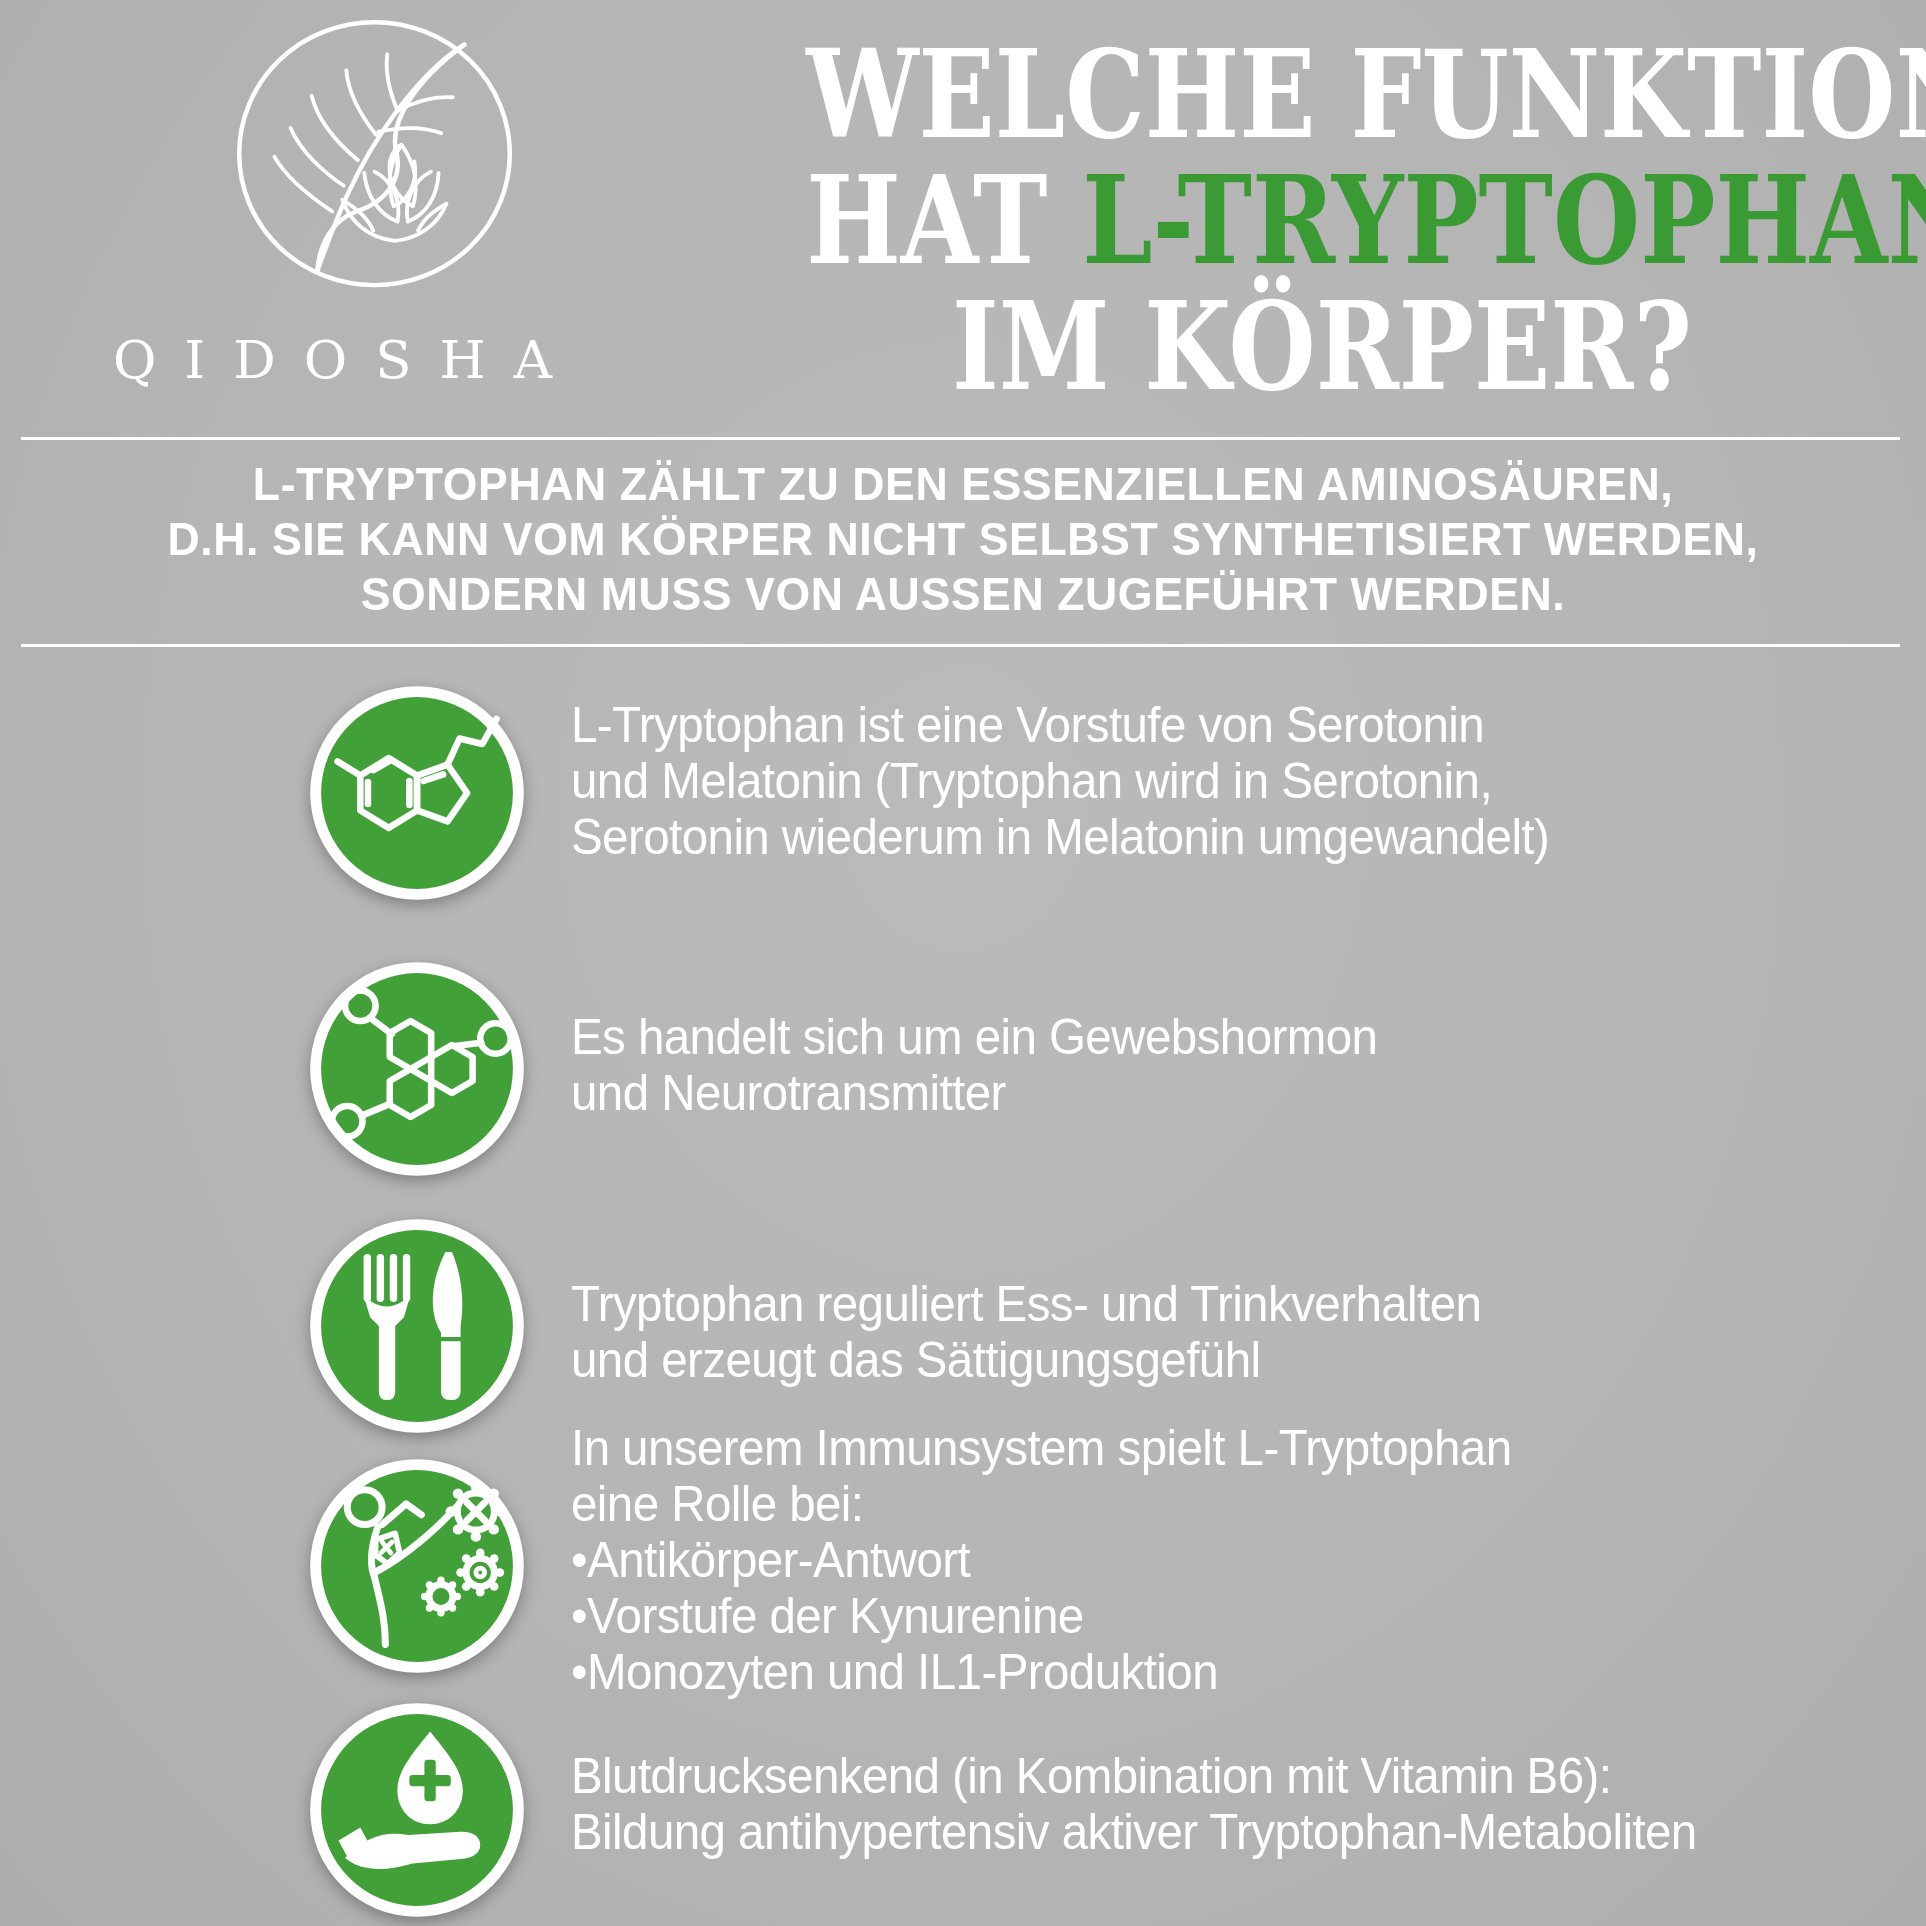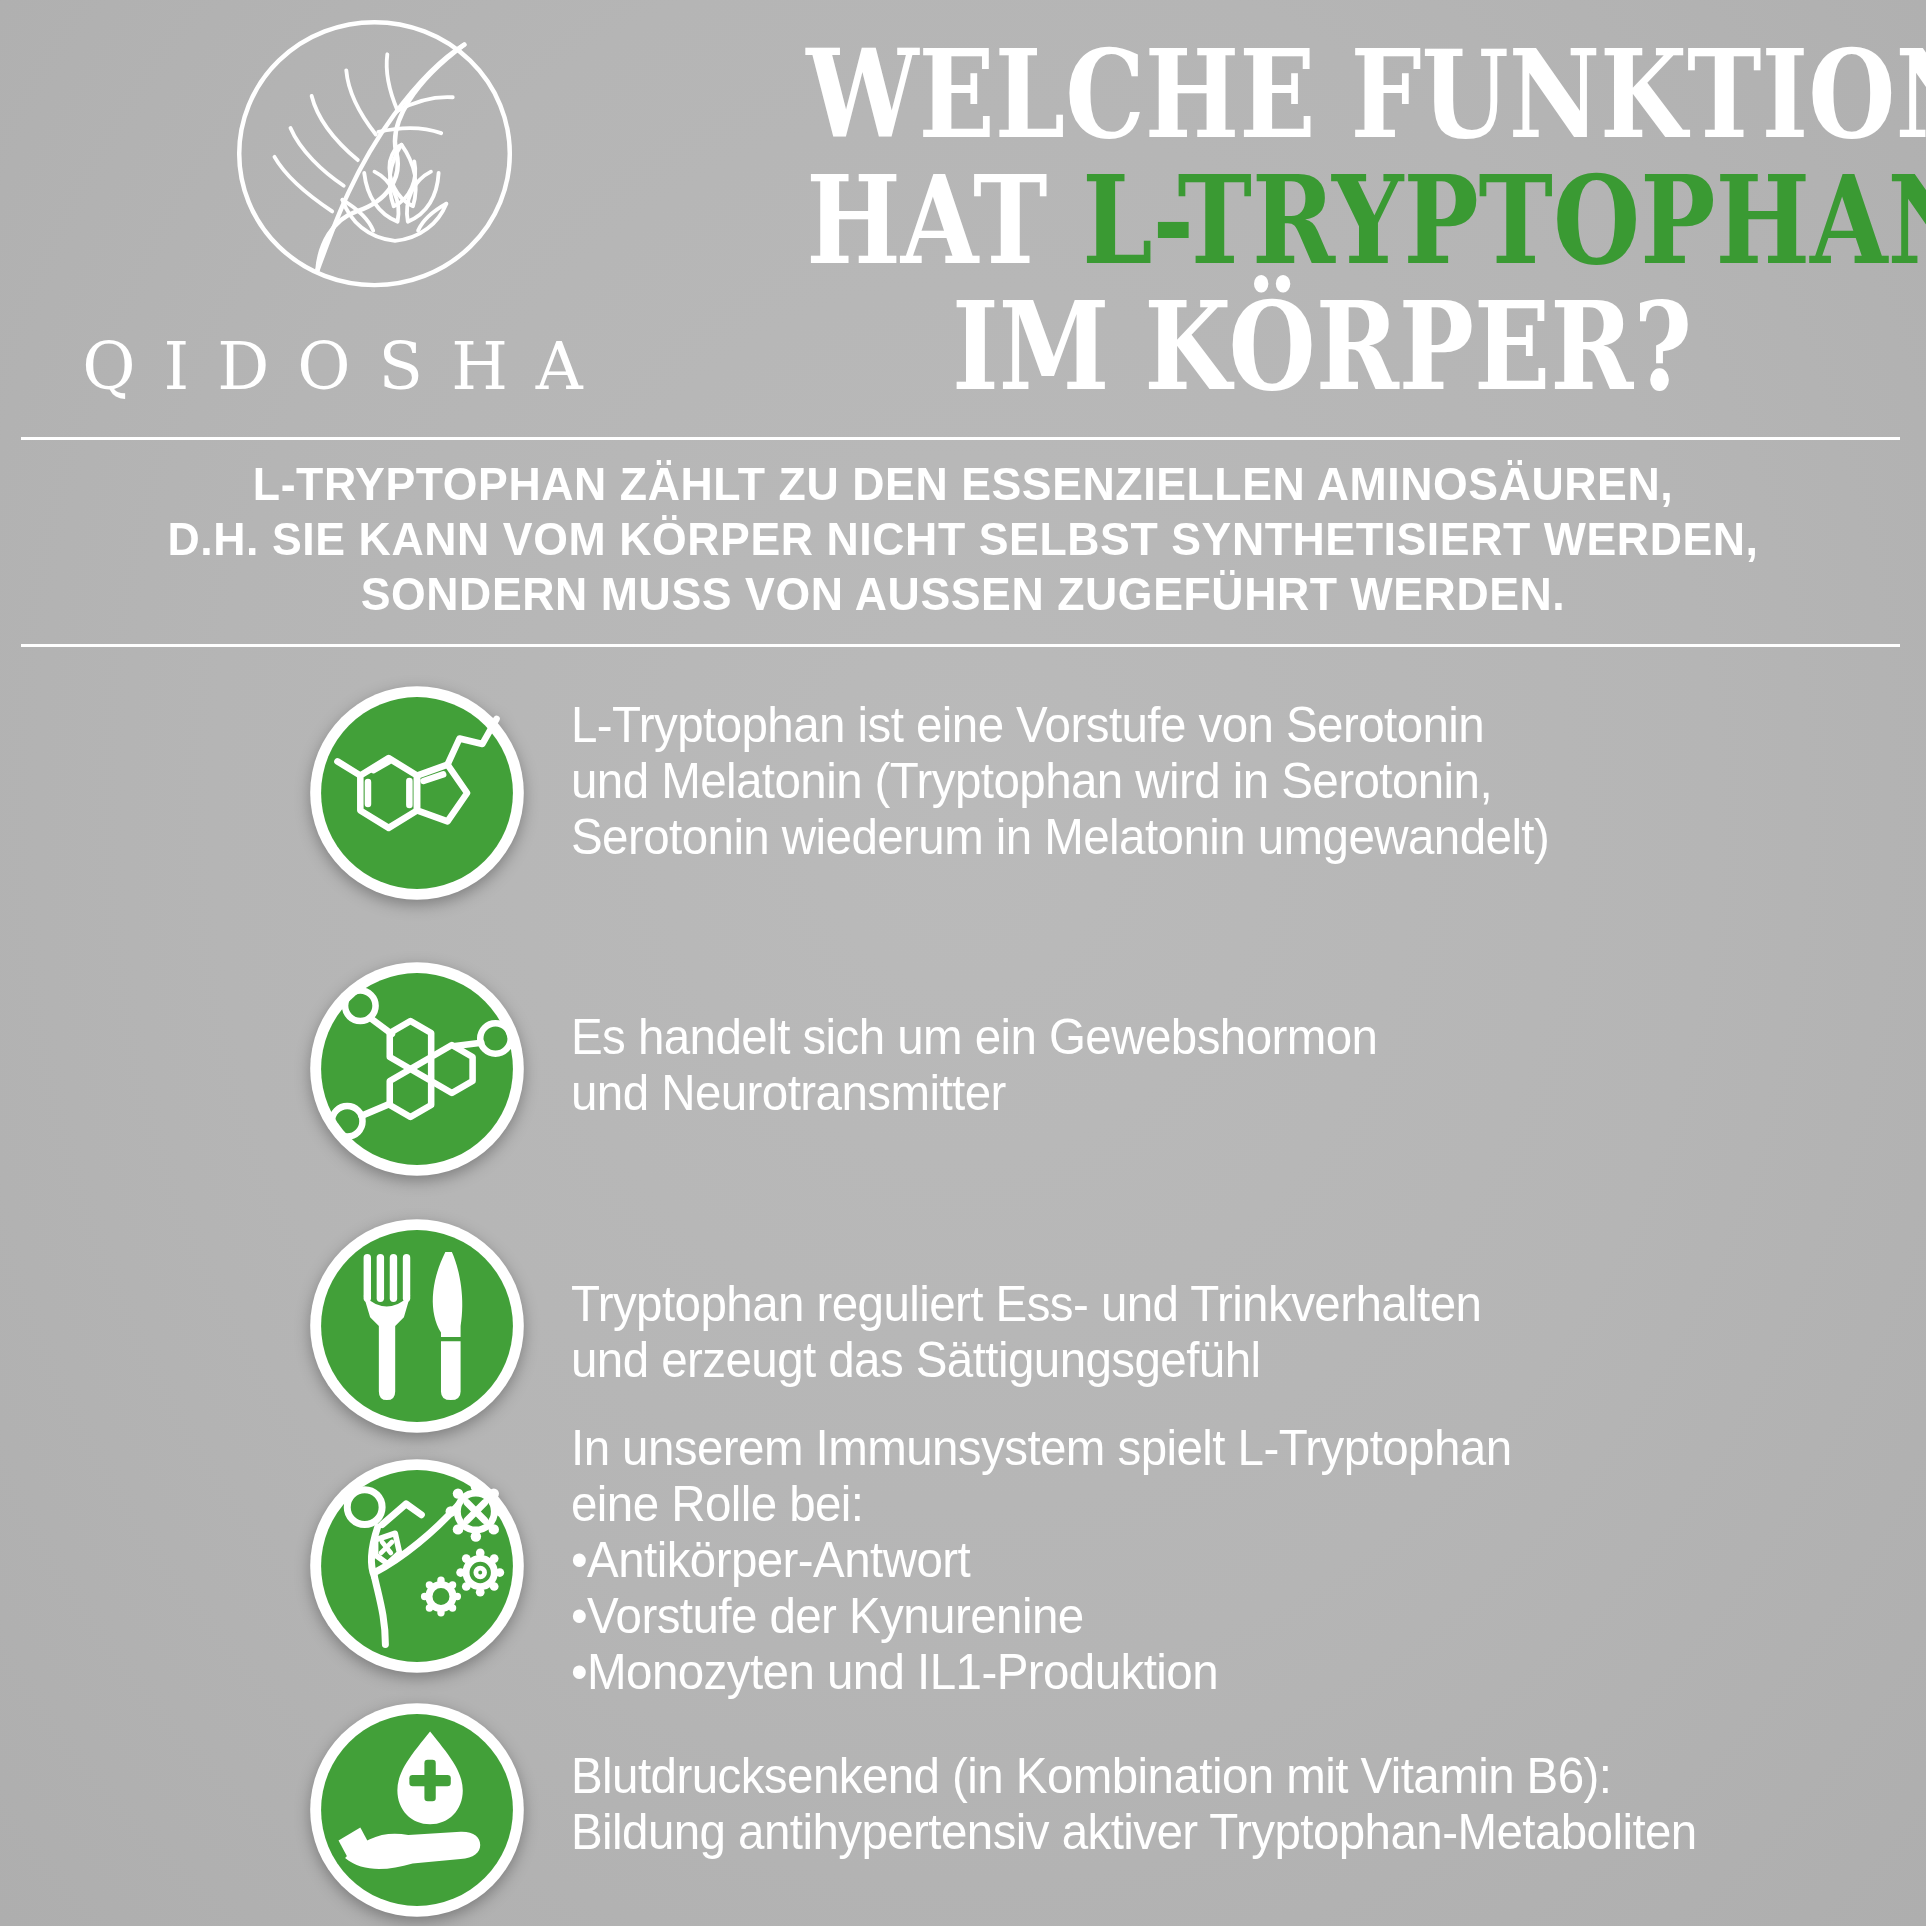--- a/index.html
+++ b/index.html
@@ -3,21 +3,21 @@
 <meta charset="utf-8">
 <style>
   html,body{margin:0;padding:0;background:#9a9a9a;}
   .canvas{position:relative;width:1926px;height:1926px;overflow:hidden;
           background:radial-gradient(ellipse at 50% 42%, #bababa 0%, #b5b5b5 55%, #aeaeae 100%);
           font-family:"Liberation Sans",sans-serif;}
   .abs{position:absolute;}
   
   .brand-logo{left:236px;top:18.6px;width:277px;height:270px;}
   .brand-name{left:0;top:329px;width:693px;text-align:center;
-              font-family:"DejaVu Serif",serif;font-weight:400;font-size:65px;
+              font-family:"DejaVu Serif",serif;font-weight:400;font-size:53px;
               letter-spacing:28px;color:#ffffff;white-space:nowrap;}
   .title{left:693px;top:31px;width:1258px;text-align:center;color:#ffffff;
          font-family:"DejaVu Serif",serif;font-weight:700;font-size:122px;line-height:126px;
          transform:scaleX(.82);transform-origin:50% 0;white-space:nowrap;}
   .title .hl{color:#3a9a33;}
   .rule{left:20.5px;width:1879px;height:3.2px;background:#ffffff;}
   .rule1{top:437px;} .rule2{top:644px;}
   .intro{left:0;top:457px;width:1926px;text-align:center;color:#ffffff;
          font-weight:700;font-size:46px;line-height:55px;letter-spacing:0.6px;
          transform:scaleX(.97);transform-origin:50% 0;white-space:nowrap;}

